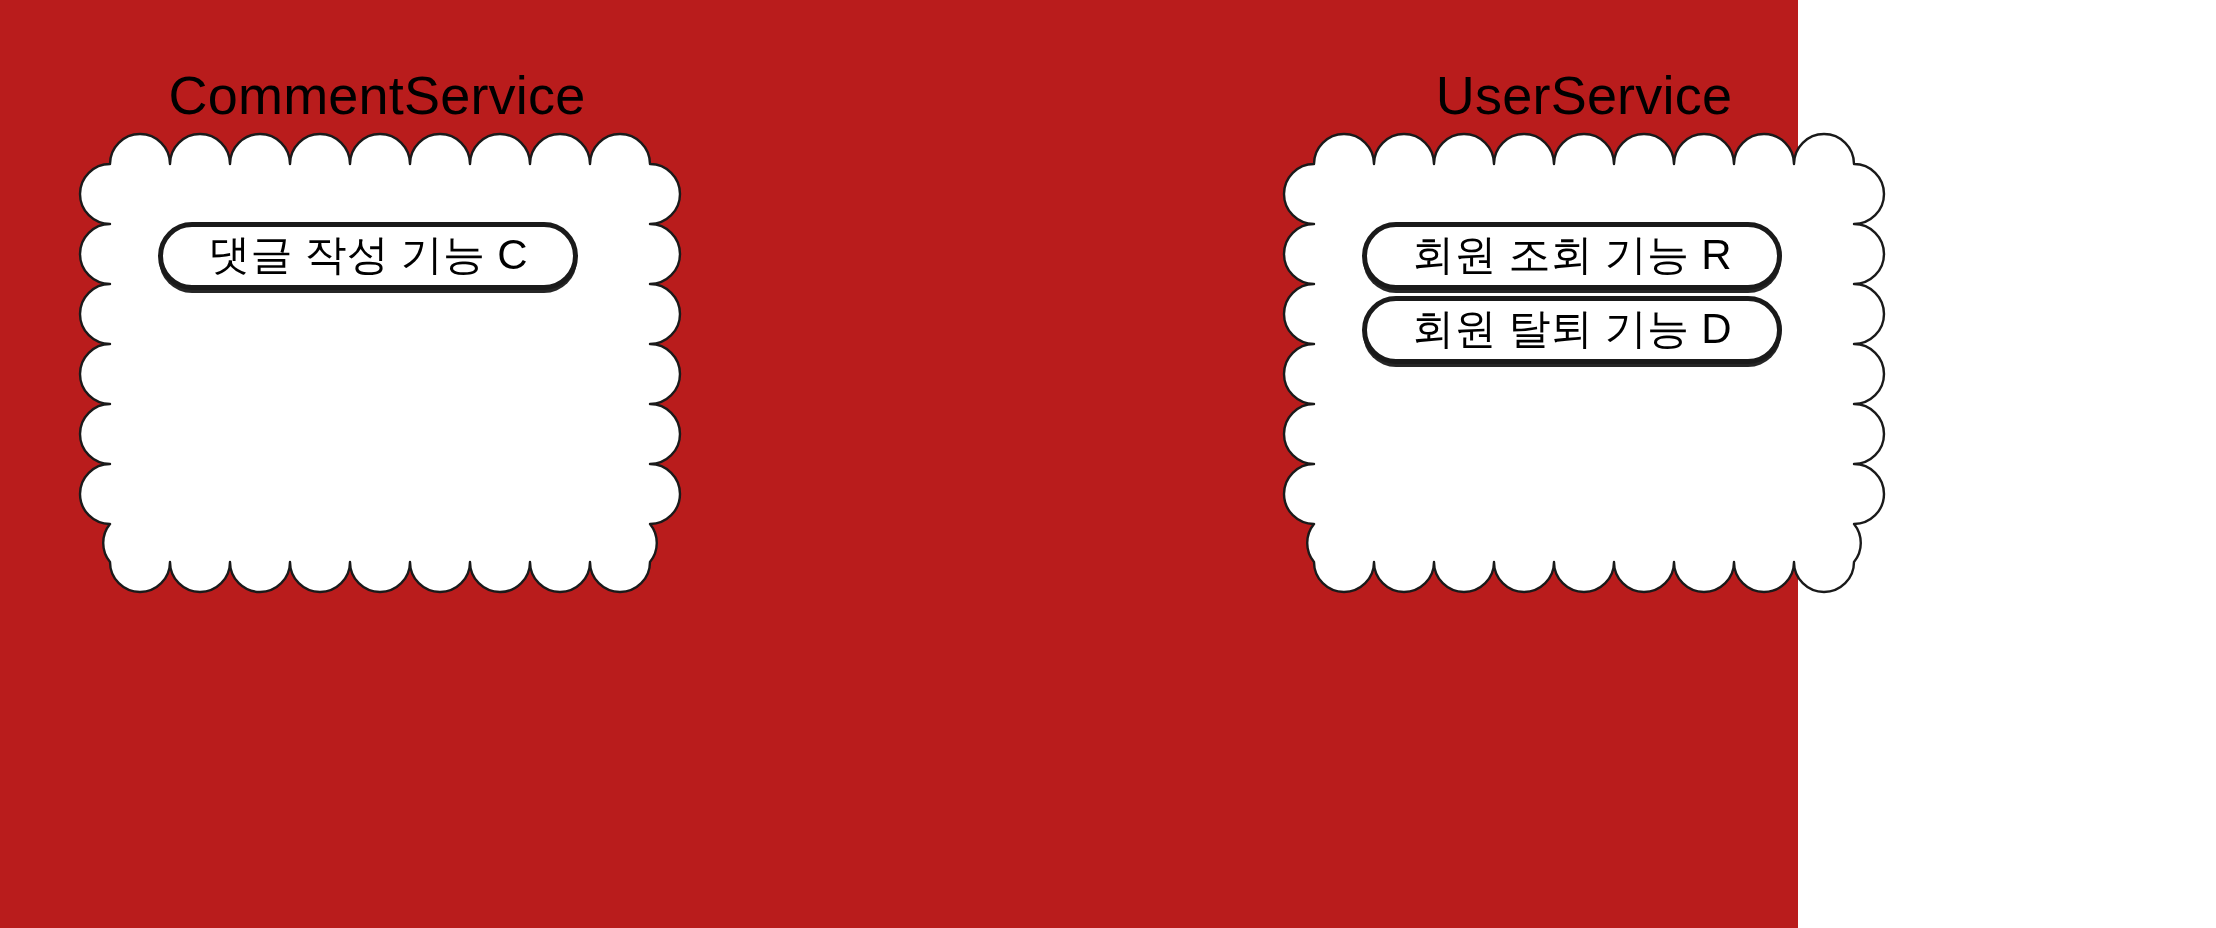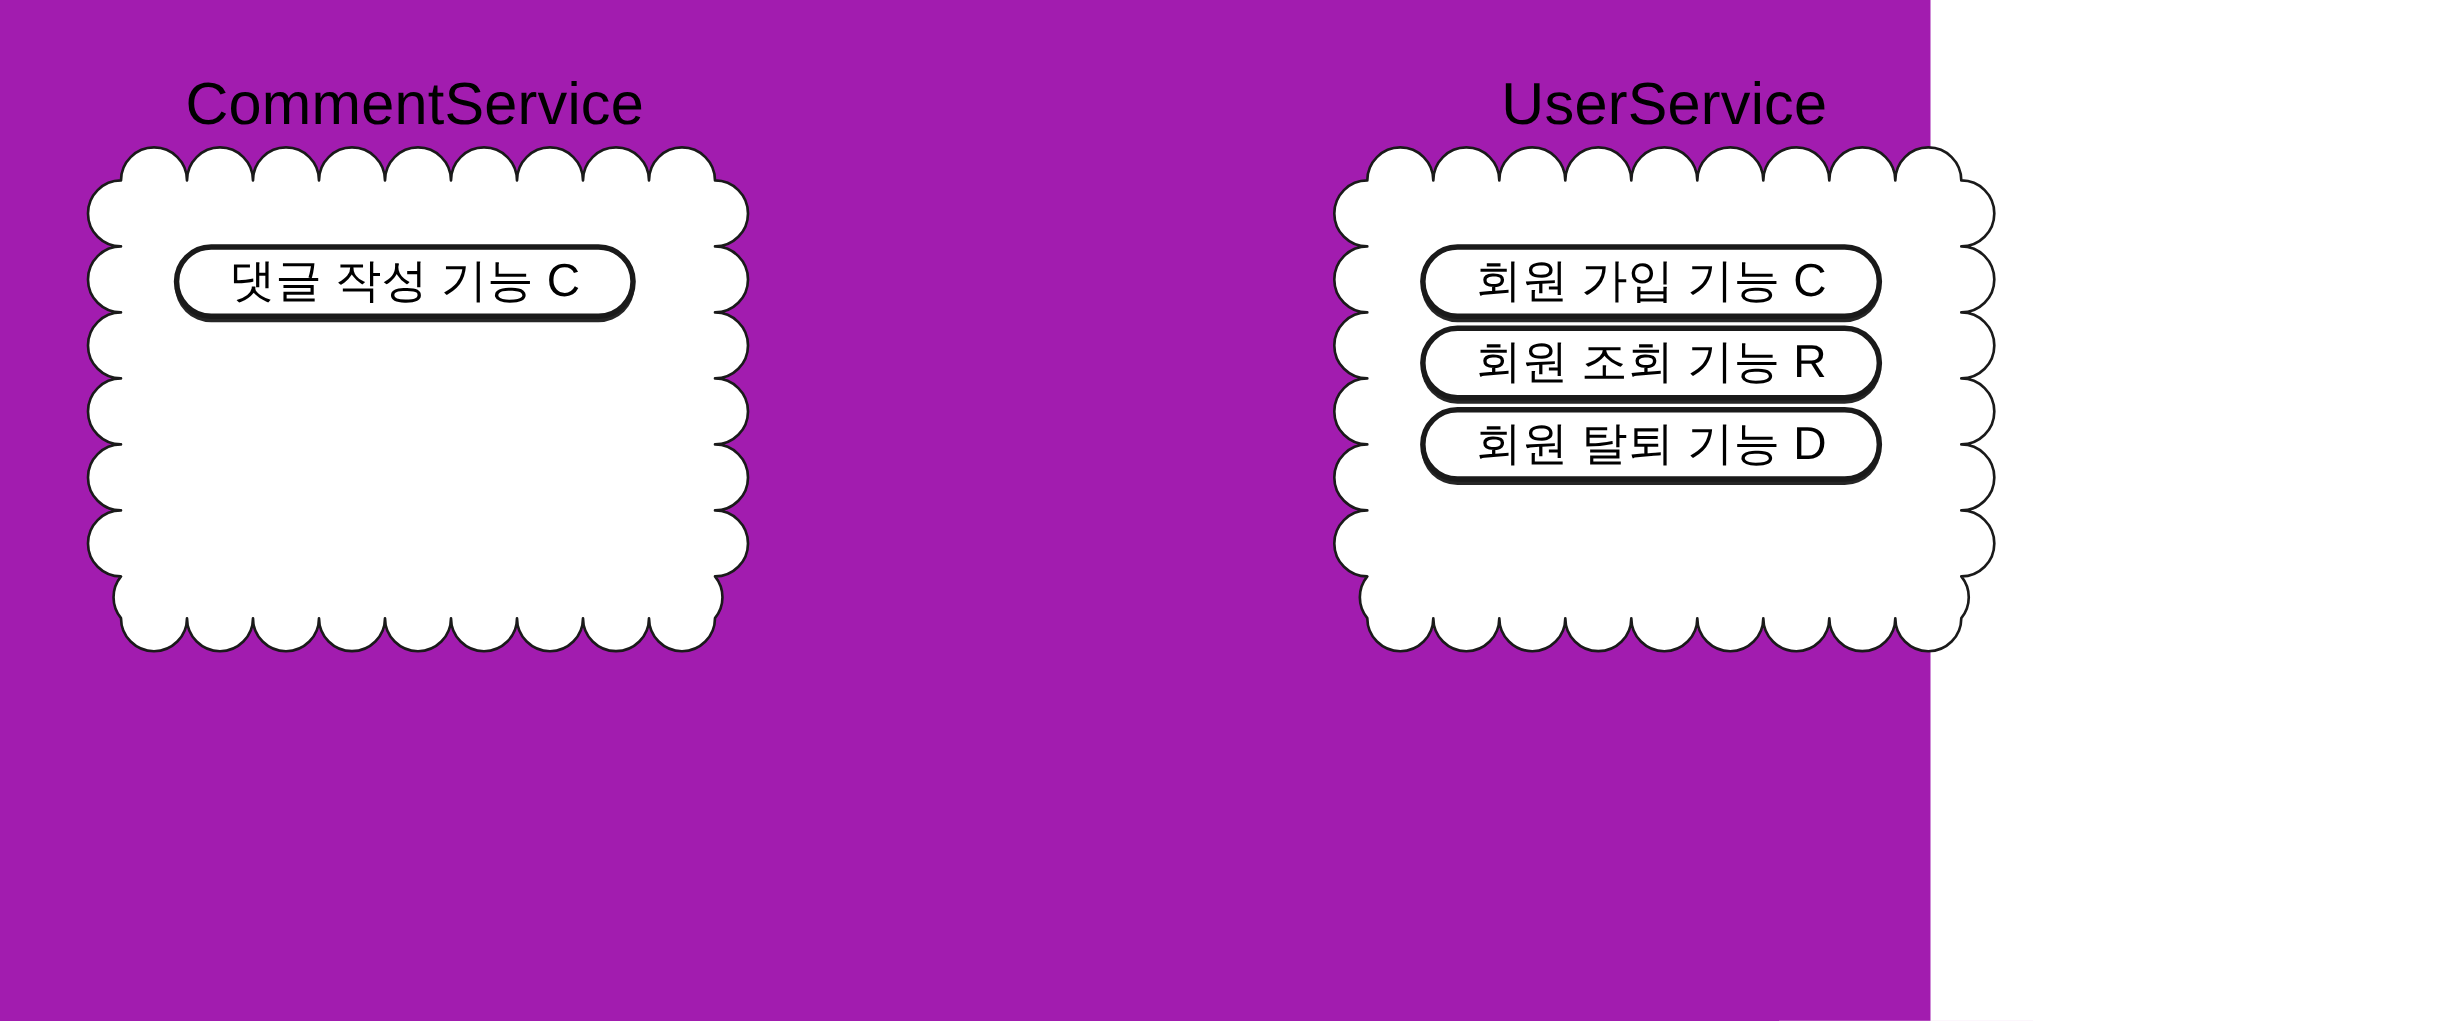--- a/index.html
+++ b/index.html
@@ -12,30 +12,31 @@
     height: 928px;
     font-family: "Liberation Sans", "DejaVu Sans", sans-serif;
     overflow: hidden;
     position: relative;
   }
 
   #canvas {
     position: relative;
     width: 1755px;
     height: 928px;
-    background: #a21caf;
+    background: #b91c1c;
+    padding-left: 43px;
   }
 
   .service-group {
     position: absolute;
     top: 0;
     height: 928px;
   }
   .service-group.left  { left: 0px;    width: 760px; }
-  .service-group.right { left: 1085px; width: 760px; }
+  .service-group.right { left: 1156px; width: 760px; }
 
   
   .service-title {
     position: absolute;
     top: 68px;
     width: 100%;
     text-align: center;
     font-size: 54px;
     font-weight: 400;
     color: #000000;
@@ -197,23 +198,20 @@
                  A 30 30 0 0 1 30 216
                  A 30 30 0 0 1 30 156
                  A 30 30 0 0 1 30 96
                  A 30 30 0 0 1 30 36
                  Z"></path>
       </svg>
     </div>
 
     <div class="feature-stack">
       <div class="feature-pill">
-        <span class="feature-label">회원 가입 기능 C</span>
-      </div>
-      <div class="feature-pill">
         <span class="feature-label">회원 조회 기능 R</span>
       </div>
       <div class="feature-pill">
         <span class="feature-label">회원 탈퇴 기능 D</span>
       </div>
     </div>
 
   </div>
 
 </div>

